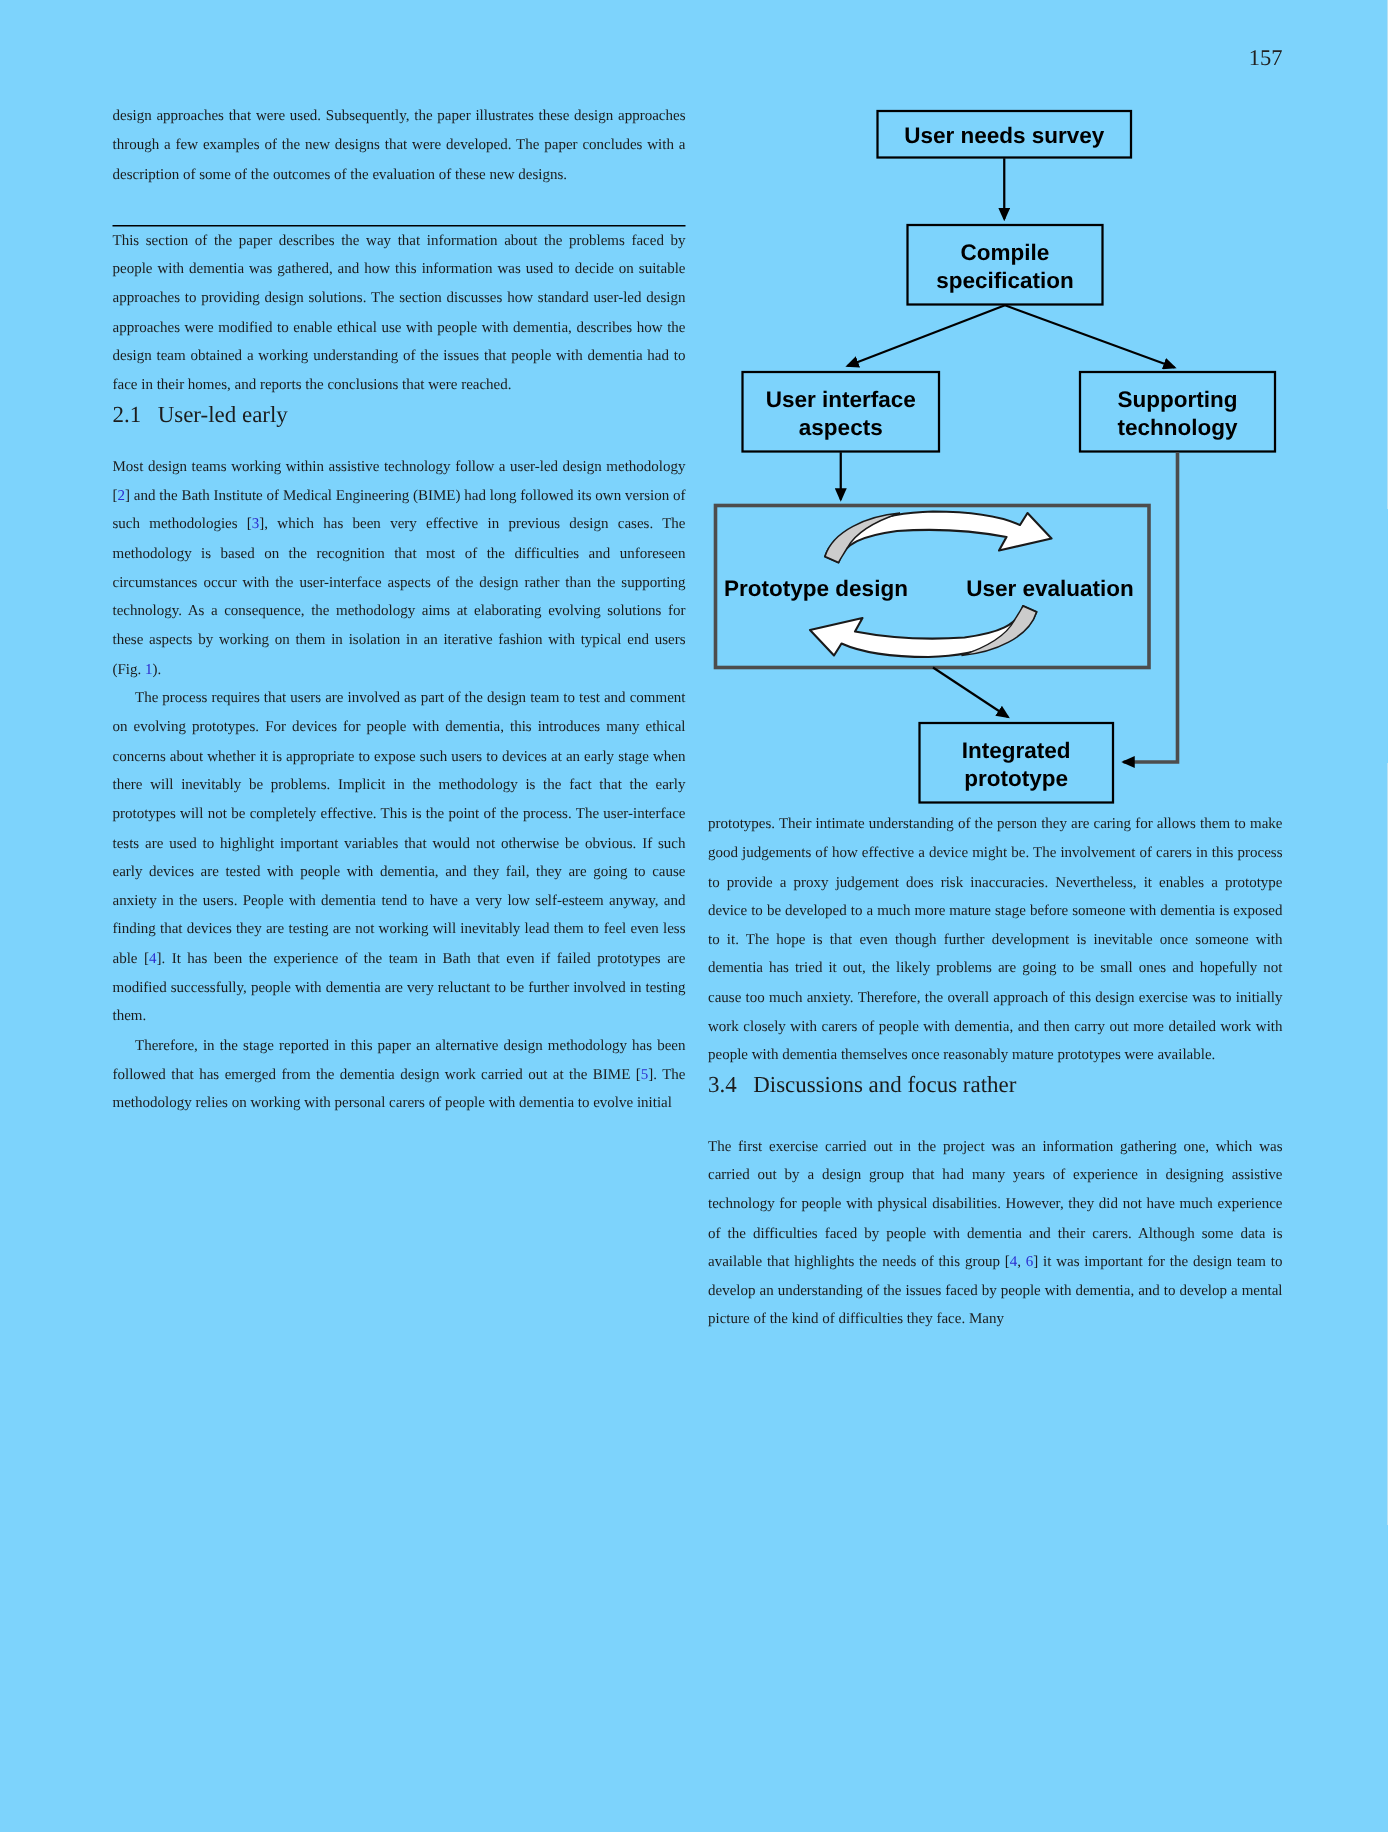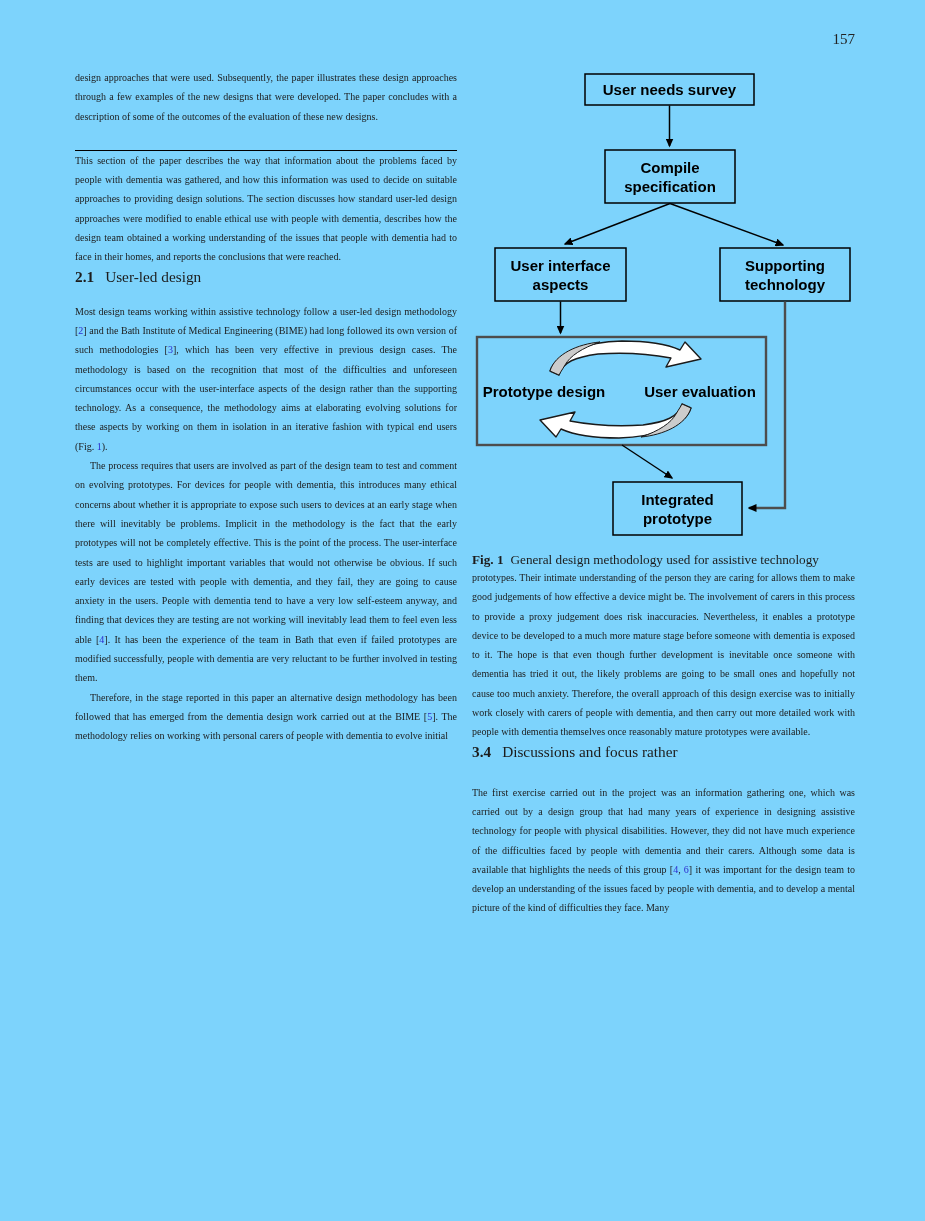--- a/index.html
+++ b/index.html
@@ -10,21 +10,21 @@
   .col-left{left:75px;top:68px;width:382px;}
   .col-right{left:472px;top:60px;}
   p.body{margin:0;font-size:10px;line-height:19.3px;text-align:justify;color:#1c1c1c;}
   p.indent{text-indent:15px;}
   .mt-p2{margin-top:24px;}
   .sect-rule{border:0;border-top:1.6px solid #000;margin:24px 0 0 0;}
   h2.sect{margin:9px 0 0 0;font-family:"Liberation Sans",sans-serif;font-weight:bold;
           font-size:17px;line-height:20px;letter-spacing:-0.2px;color:#000;}
   h2.sect .num{margin-right:10px;}
   h3.subsect{margin:0;font-weight:normal;font-size:15.3px;line-height:19px;color:#1c1c1c;}
-  h3.subsect .num{margin-right:11px;font-weight:bold;}
+  h3.subsect .num{margin-right:11px;}
   .sub21{margin-top:22px;}
   .sub21 + p{margin-top:16px;}
   .sub22{margin-top:26px;}
   .sub22 + p{margin-top:22px;}
   .ref{color:#2b2bcf;}
   .figure-block{position:relative;width:400px;}
   .flowchart{display:block;}
   .flow-label{font-family:"Liberation Sans",sans-serif;font-weight:bold;font-size:15px;fill:#000;}
   .caption{margin:12px 0 0 0;font-size:13.2px;line-height:16px;color:#1c1c1c;text-align:left;}
   .caption .fig-label{font-weight:bold;margin-right:7px;}
@@ -37,21 +37,21 @@
 
   <div class="page-number">157</div>
 
   <div class="col col-left">
     <p class="body">design approaches that were used. Subsequently, the paper illustrates these design approaches through a few examples of the new designs that were developed. The paper concludes with a description of some of the outcomes of the evaluation of these new designs.</p>
 
     <hr class="sect-rule">
 
     <p class="body mt-p2">This section of the paper describes the way that information about the problems faced by people with dementia was gathered, and how this information was used to decide on suitable approaches to providing design solutions. The section discusses how standard user-led design approaches were modified to enable ethical use with people with dementia, describes how the design team obtained a working understanding of the issues that people with dementia had to face in their homes, and reports the conclusions that were reached.</p>
 
-    <h3 class="subsect sub21"><span class="num">2.1</span><span>User-led design</span></h3>
+    <h3 class="subsect sub21"><span class="num">2.1</span><span>User-led early</span></h3>
 
     <p class="body"><span>Most design teams working within assistive technology follow a user-led design methodology [</span><span class="ref">2</span><span>] and the Bath Institute of Medical Engineering (BIME) had long followed its own version of such methodologies [</span><span class="ref">3</span><span>], which has been very effective in previous design cases. The methodology is based on the recognition that most of the difficulties and unforeseen circumstances occur with the user-interface aspects of the design rather than the supporting technology. As a consequence, the methodology aims at elaborating evolving solutions for these aspects by working on them in isolation in an iterative fashion with typical end users (Fig. </span><span class="ref">1</span><span>).</span></p>
 
     <p class="body indent"><span>The process requires that users are involved as part of the design team to test and comment on evolving prototypes. For devices for people with dementia, this introduces many ethical concerns about whether it is appropriate to expose such users to devices at an early stage when there will inevitably be problems. Implicit in the methodology is the fact that the early prototypes will not be completely effective. This is the point of the process. The user-interface tests are used to highlight important variables that would not otherwise be obvious. If such early devices are tested with people with dementia, and they fail, they are going to cause anxiety in the users. People with dementia tend to have a very low self-esteem anyway, and finding that devices they are testing are not working will inevitably lead them to feel even less able [</span><span class="ref">4</span><span>]. It has been the experience of the team in Bath that even if failed prototypes are modified successfully, people with dementia are very reluctant to be further involved in testing them.</span></p>
 
     <p class="body indent"><span>Therefore, in the stage reported in this paper an alternative design methodology has been followed that has emerged from the dementia design work carried out at the BIME [</span><span class="ref">5</span><span>]. The methodology relies on working with personal carers of people with dementia to evolve initial</span></p>
   </div>
 
   <div class="col col-right">
 
@@ -97,21 +97,20 @@
 
         <line x1="150" y1="385" x2="200" y2="418" stroke="#000" stroke-width="1.4" marker-end="url(#arrow)"></line>
 
         <rect x="141" y="422" width="129" height="53" fill="none" stroke="#000" stroke-width="1.5"></rect>
         <text class="flow-label" x="205.5" y="445" text-anchor="middle">Integrated</text>
         <text class="flow-label" x="205.5" y="464" text-anchor="middle">prototype</text>
 
         <polyline points="313,241.5 313,448 277,448" fill="none" stroke="#4d4d4d" stroke-width="2.4" marker-end="url(#arrow)"></polyline>
       </svg>
 
-      <p class="caption"><span class="fig-label">Fig. 1</span><span>General design methodology used for assistive technology</span></p>
     </div>
 
     <p class="body cap-gap">prototypes. Their intimate understanding of the person they are caring for allows them to make good judgements of how effective a device might be. The involvement of carers in this process to provide a proxy judgement does risk inaccuracies. Nevertheless, it enables a prototype device to be developed to a much more mature stage before someone with dementia is exposed to it. The hope is that even though further development is inevitable once someone with dementia has tried it out, the likely problems are going to be small ones and hopefully not cause too much anxiety. Therefore, the overall approach of this design exercise was to initially work closely with carers of people with dementia, and then carry out more detailed work with people with dementia themselves once reasonably mature prototypes were available.</p>
 
     <h3 class="subsect sub22"><span class="num">3.4</span><span>Discussions and focus rather</span></h3>
 
     <p class="body"><span>The first exercise carried out in the project was an information gathering one, which was carried out by a design group that had many years of experience in designing assistive technology for people with physical disabilities. However, they did not have much experience of the difficulties faced by people with dementia and their carers. Although some data is available that highlights the needs of this group [</span><span class="ref">4</span><span>, </span><span class="ref">6</span><span>] it was important for the design team to develop an understanding of the issues faced by people with dementia, and to develop a mental picture of the kind of difficulties they face. Many</span></p>
   </div>
 
 </div>

